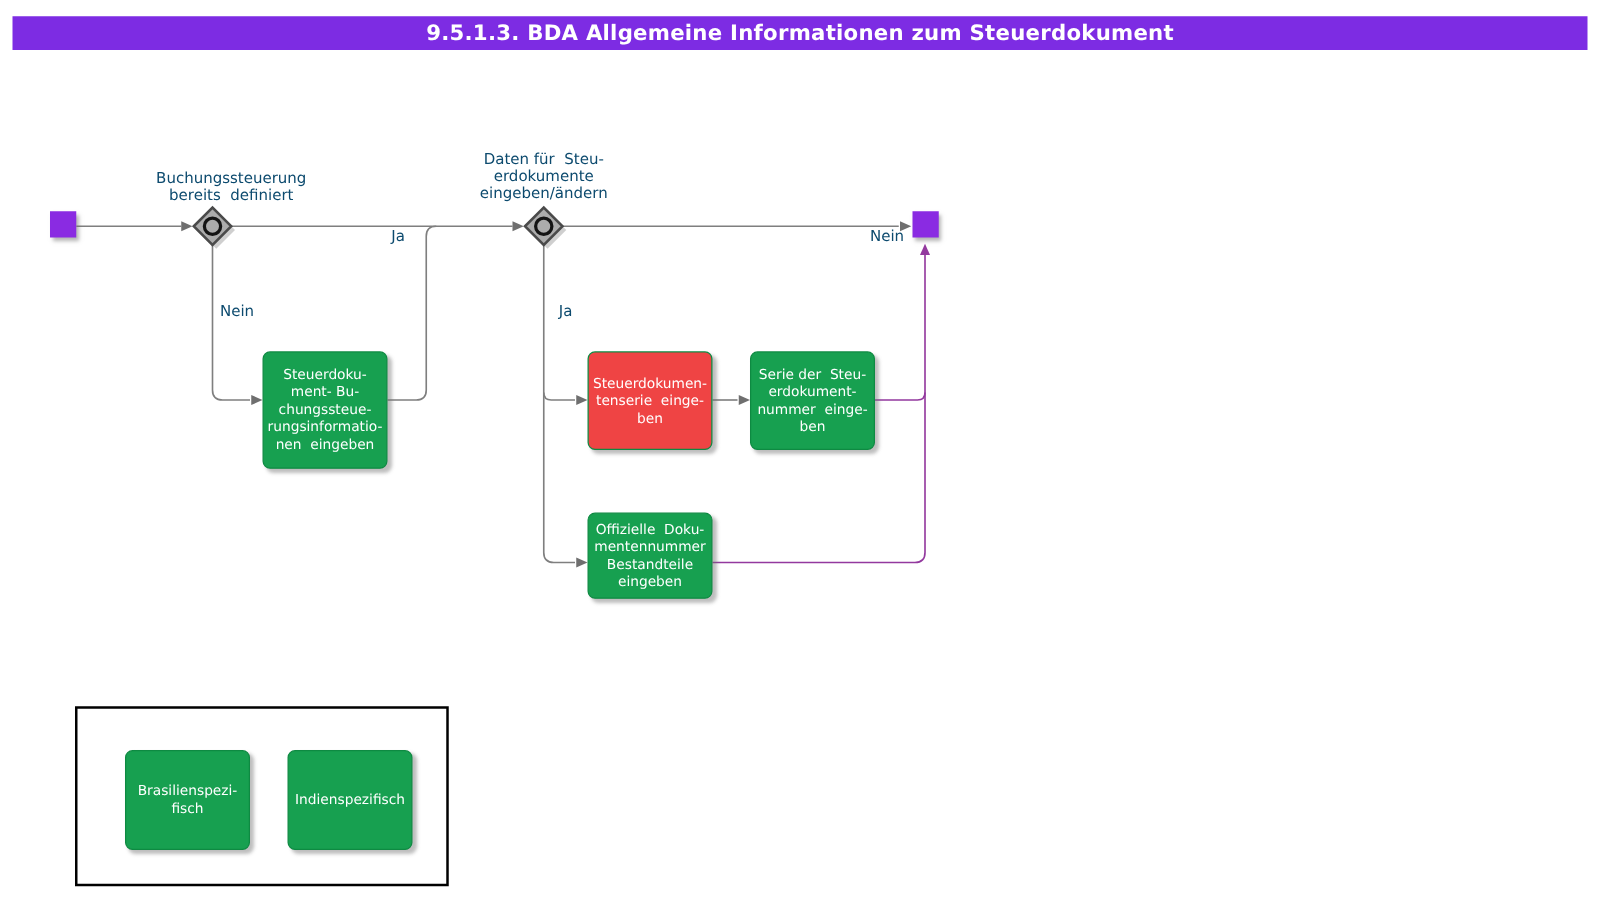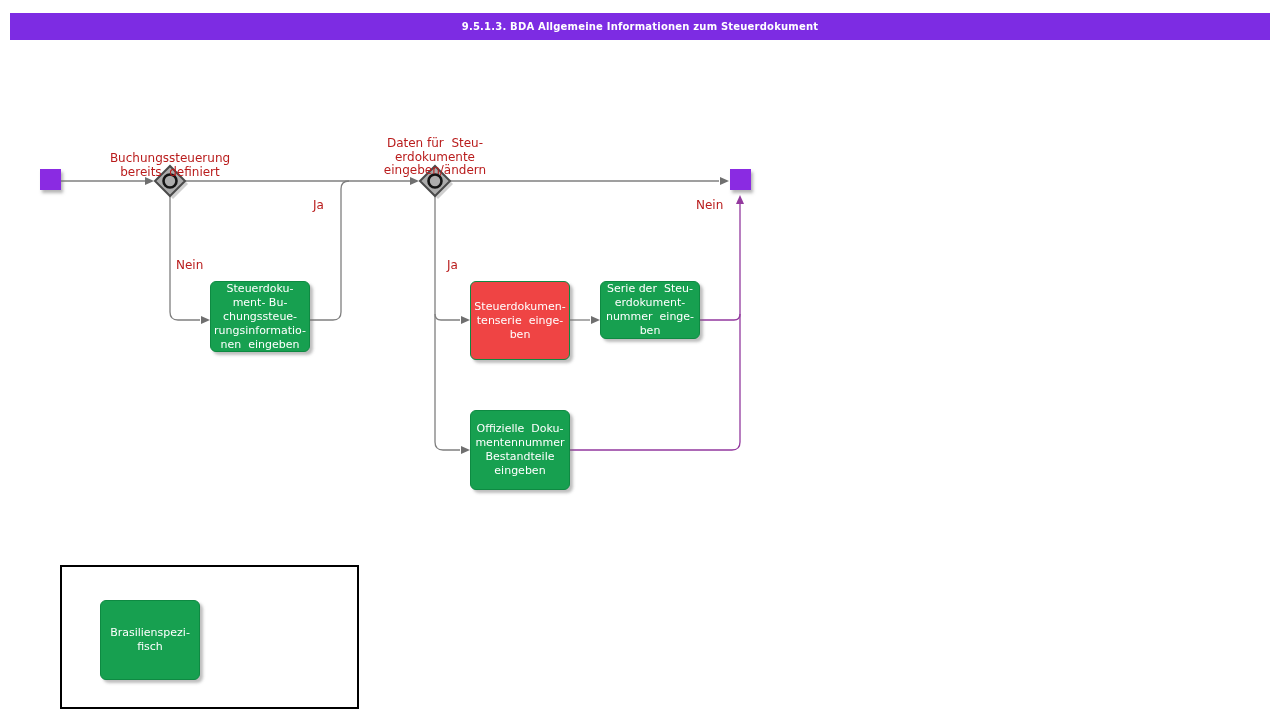--- a/index.html
+++ b/index.html
@@ -3,38 +3,37 @@
 <meta charset="utf-8">
 <style>
   html,body{margin:0;padding:0;background:#fff;}
   #stage{
     position:relative;width:1280px;height:720px;background:#fff;overflow:hidden;
     font-family:"DejaVu Sans","Liberation Sans",sans-serif;
   }
   #title-bar{
     position:absolute;left:10px;top:13px;width:1260px;height:27px;
     display:flex;align-items:center;justify-content:center;
-    color:#fff;font-size:10px;font-weight:bold;letter-spacing:0.2px;
+    color:#fff;font-size:17px;font-weight:bold;letter-spacing:0.2px;
   }
   svg.connectors{position:absolute;left:0;top:0;width:1280px;height:720px;}
   .task{
     position:absolute;border-radius:6px;
     display:flex;align-items:center;justify-content:center;
     text-align:center;color:#fff;font-size:11px;line-height:14px;
     white-space:pre-wrap;box-shadow:3px 3px 3px rgba(110,110,110,0.45);
     padding:2px;box-sizing:border-box;
   }
   .event-square{
     position:absolute;width:21px;height:21px;
     box-shadow:2px 3px 3px rgba(110,110,110,0.5);
   }
   .diagram-label{
-    position:absolute;color:#b91c1c;font-size:12px;line-height:13.5px;
+    position:absolute;color:#0c4a6e;font-size:12px;line-height:13.5px;
     white-space:pre-wrap;
-    margin-top:16px;
   }
   .center{text-align:center;}
   #partition-box{
     position:absolute;left:60px;top:565px;width:299px;height:144px;
     border:2px solid #000;box-sizing:border-box;background:transparent;
   }
 </style>
 </head>
 <body>
 
@@ -82,45 +81,46 @@
     <g>
       <polygon points="423,184 438,169 453,184 438,199" fill="#BBBBBB" opacity="0.7"></polygon>
       <polygon points="420,181 435,166 450,181 435,196" fill="#ACACAC" stroke="#4A4A4A" stroke-width="2"></polygon>
       <circle cx="435" cy="181" r="6.5" fill="none" stroke="#141414" stroke-width="2.6"></circle>
     </g>
   </svg>
 
   <div class="event-square" style="left:40px;top:169px;background:#8A2BE2;"></div>
   <div class="event-square" style="left:730px;top:169px;background:#8A2BE2;"></div>
 
-  <div class="diagram-label center" style="left:90px;top:136px;width:160px;">Buchungssteuerung
+  <div class="diagram-label center" style="left:105px;top:136px;width:160px;">Buchungssteuerung
 bereits  definiert</div>
   <div class="diagram-label center" style="left:355px;top:121px;width:160px;">Daten für  Steu-
 erdokumente
 eingeben/ändern</div>
 
   <div class="diagram-label" style="left:313px;top:183px;">Ja</div>
   <div class="diagram-label" style="left:176px;top:243px;">Nein</div>
   <div class="diagram-label" style="left:447px;top:243px;">Ja</div>
   <div class="diagram-label" style="left:696px;top:183px;">Nein</div>
 
-  <div class="task" style="left:210px;top:281px;width:100px;height:71px;background:#17A050;border:1px solid #0E8A42;">Steuerdoku-
+  <div class="task" style="left:210px;top:281px;width:100px;height:94px;background:#17A050;border:1px solid #0E8A42;">Steuerdoku-
 ment- Bu-
 chungssteue-
 rungsinformatio-
 nen  eingeben</div>
   <div class="task" style="left:470px;top:281px;width:100px;height:79px;background:#ef4444;border:1px solid #0E8A42;">Steuerdokumen-
 tenserie  einge-
 ben</div>
-  <div class="task" style="left:600px;top:281px;width:100px;height:58px;background:#17A050;border:1px solid #0E8A42;">Serie der  Steu-
+  <div class="task" style="left:600px;top:281px;width:100px;height:79px;background:#17A050;border:1px solid #0E8A42;">Serie der  Steu-
 erdokument-
 nummer  einge-
 ben</div>
-  <div class="task" style="left:470px;top:410px;width:100px;height:80px;background:#17A050;border:1px solid #0E8A42;">Offizielle  Doku-
+  <div class="task" style="left:470px;top:410px;width:100px;height:69px;background:#17A050;border:1px solid #0E8A42;">Offizielle  Doku-
 mentennummer
 Bestandteile
 eingeben</div>
 
   <div id="partition-box"></div>
   <div class="task" style="left:100px;top:600px;width:100px;height:80px;background:#17A050;border:1px solid #0E8A42;">Brasilienspezi-
 fisch</div>
+  <div class="task" style="left:230px;top:600px;width:100px;height:80px;background:#17A050;border:1px solid #0E8A42;">Indienspezifisch</div>
 
 </div>
 
 </body></html>

